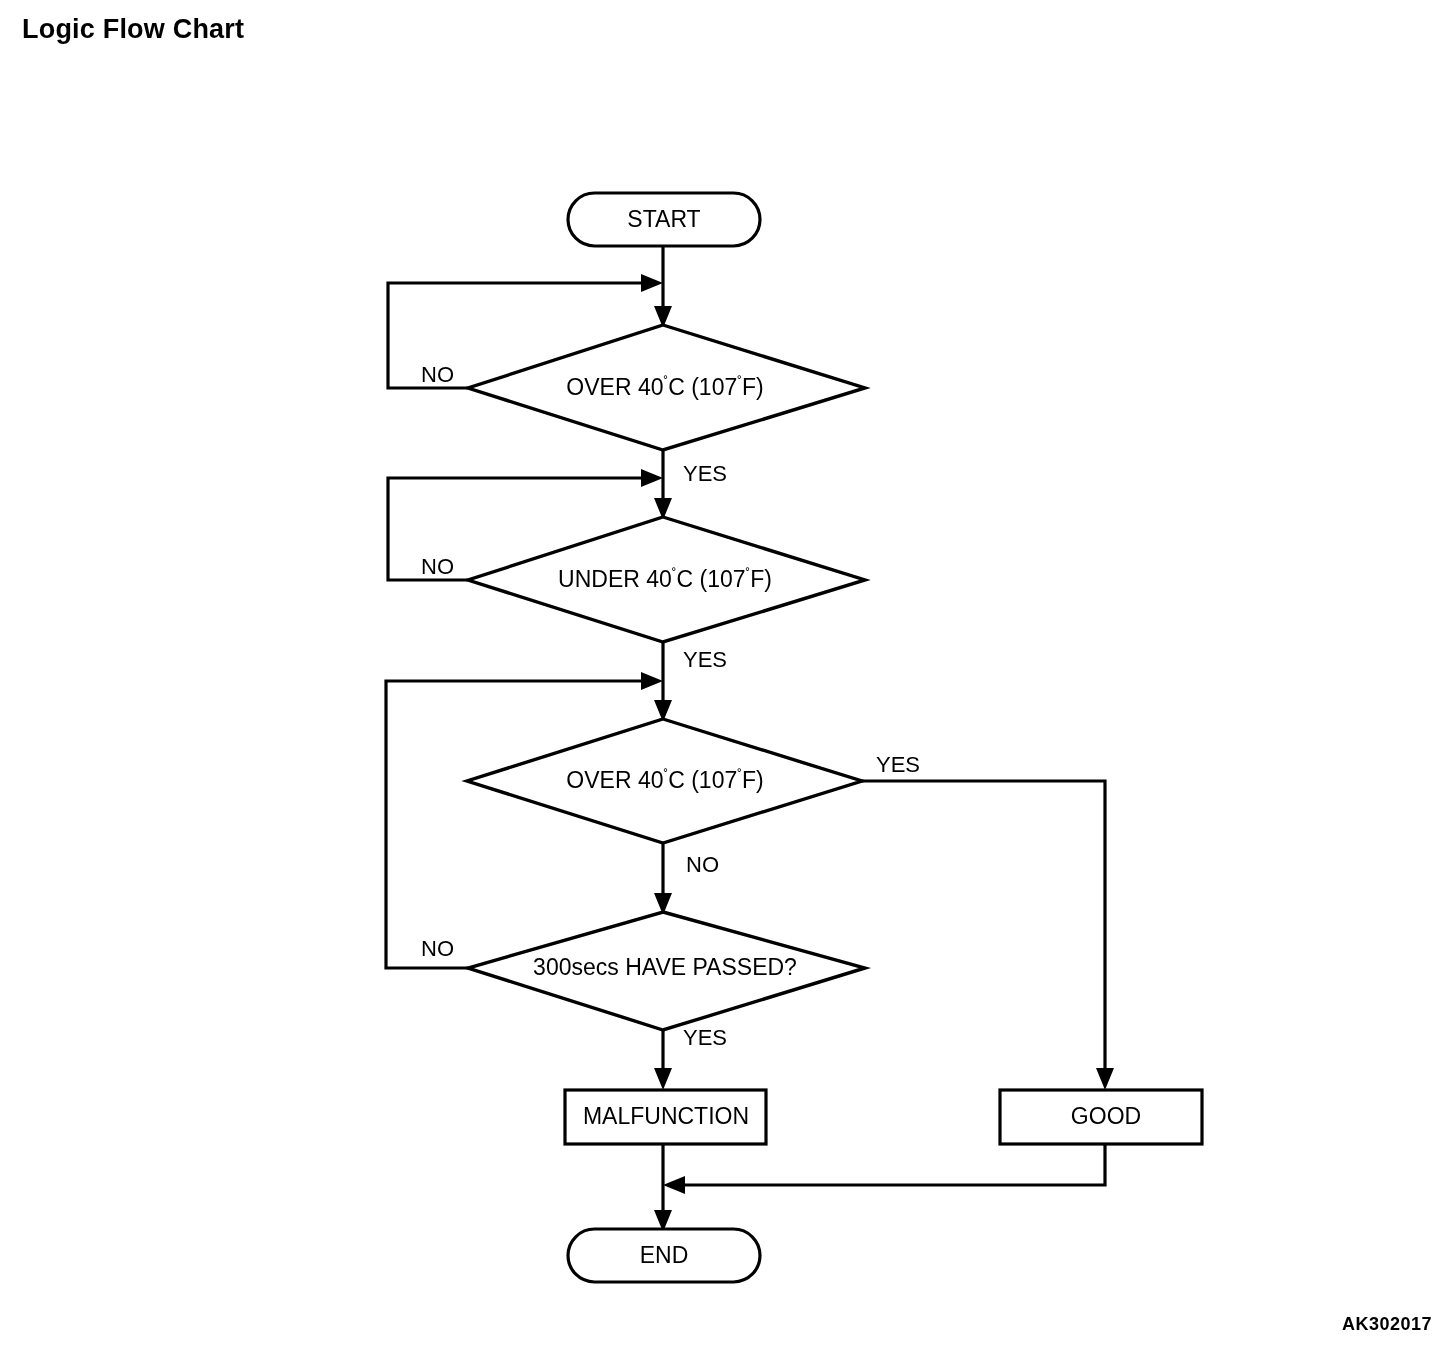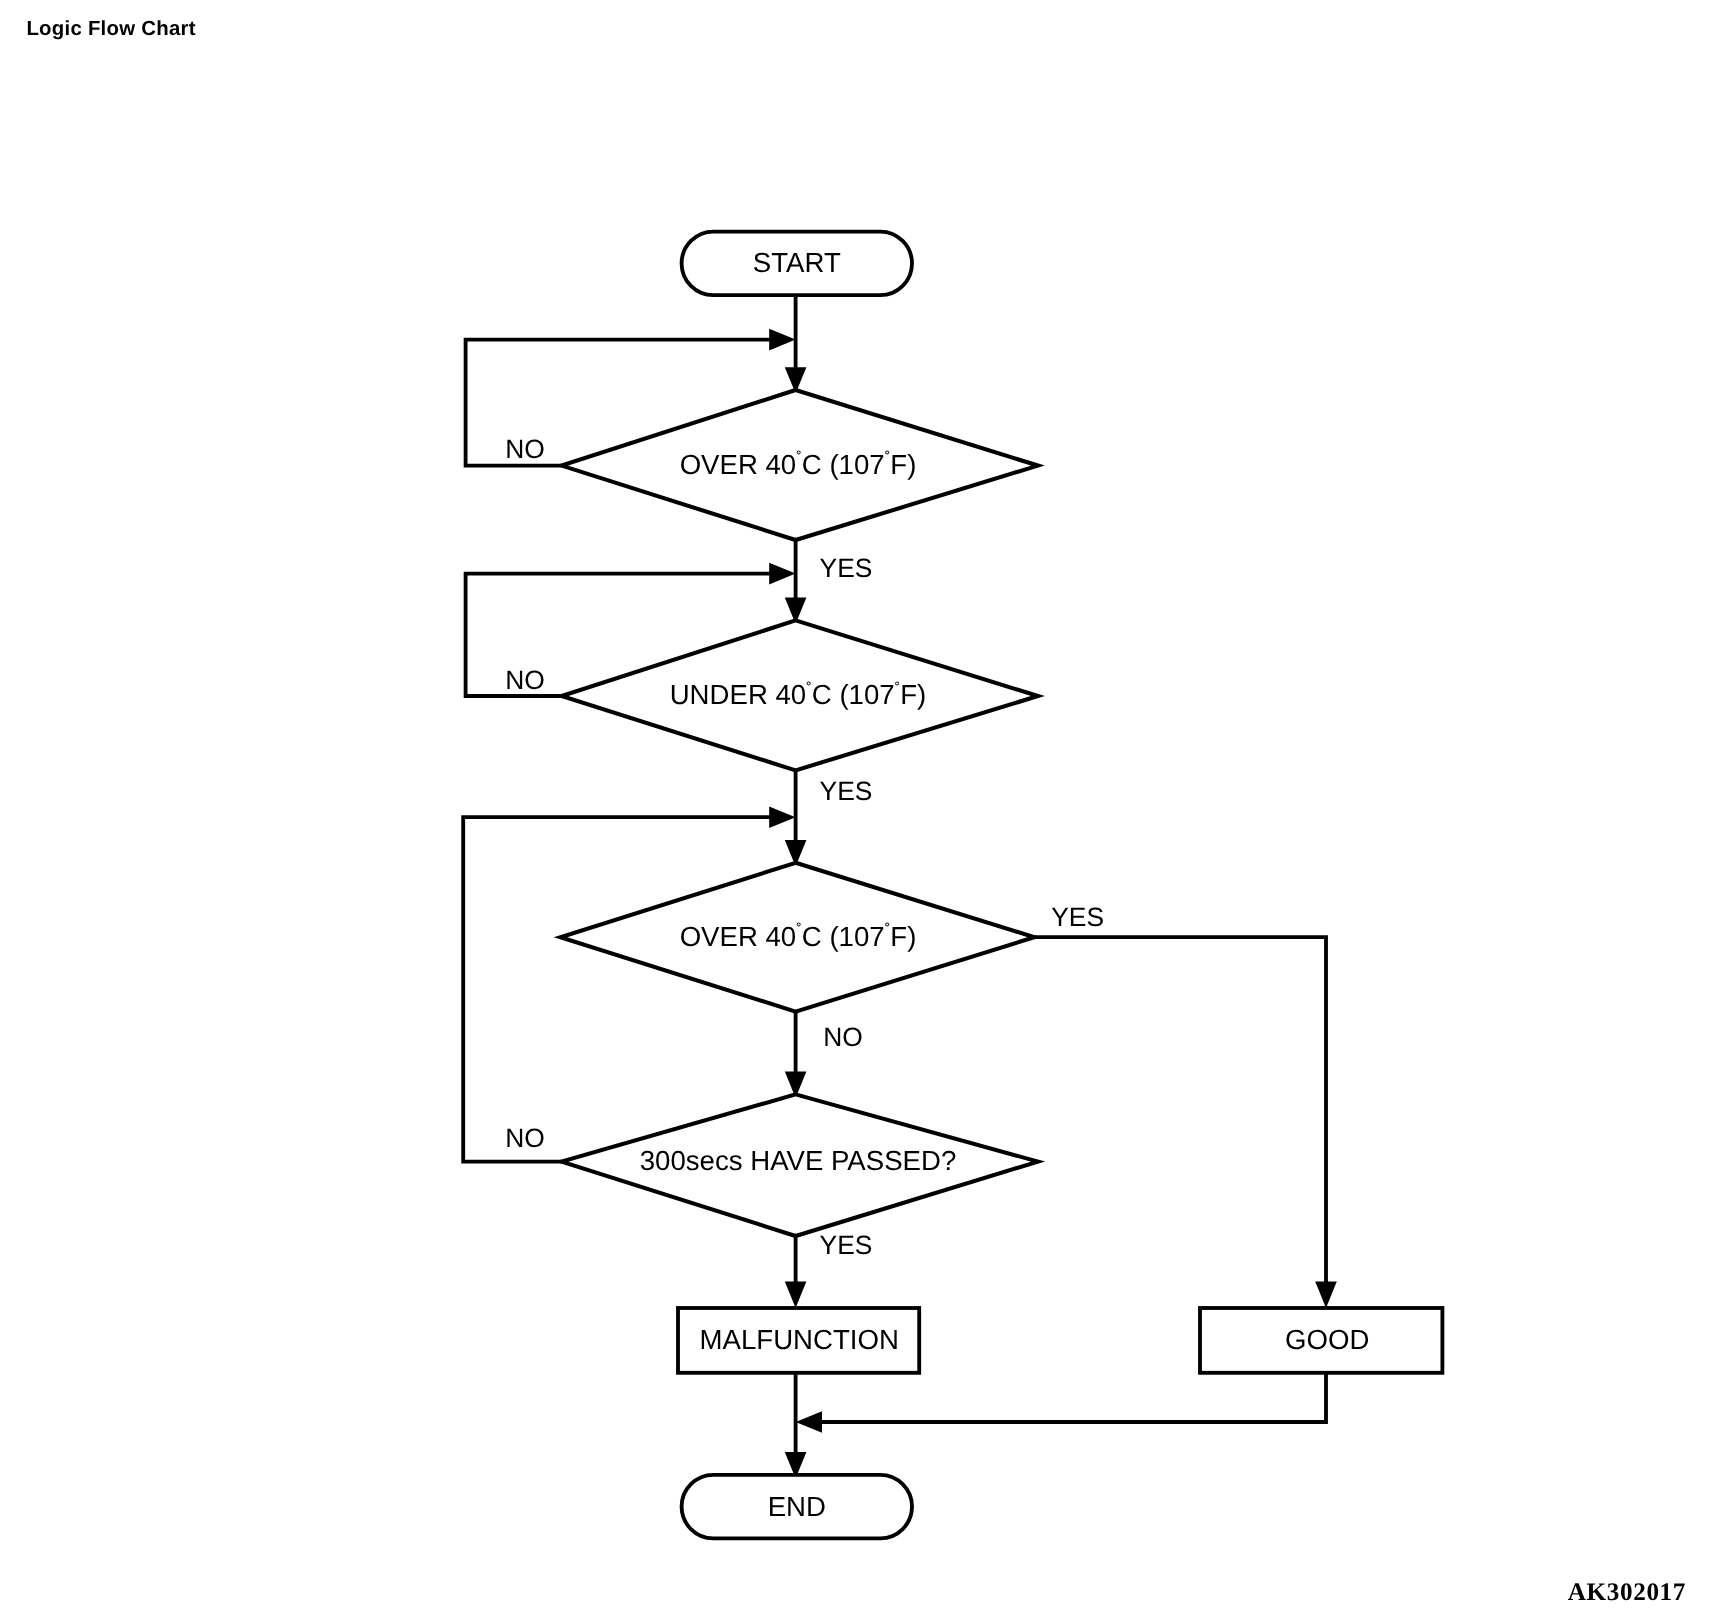--- a/index.html
+++ b/index.html
@@ -12,34 +12,33 @@
     height: 1352px;
     position: relative;
     font-family: "Liberation Sans", sans-serif;
     color: #000000;
     overflow: hidden;
   }
   #page-title {
     position: absolute;
     left: 22px;
     top: 14px;
-    font-size: 17px;
+    font-size: 27px;
     font-weight: bold;
     letter-spacing: 0.2px;
     white-space: nowrap;
   }
   #figure-code {
     position: absolute;
-    right: 35px;
+    right: 8px;
     top: 1314px;
-    font-size: 21px;
+    font-size: 18px;
     font-weight: bold;
     letter-spacing: 0.5px;
     white-space: nowrap;
-    font-family: Liberation Serif, serif;
   }
   #flow-svg {
     position: absolute;
     left: 0;
     top: 0;
     width: 1440px;
     height: 1352px;
   }
   .shape-outline {
     fill: #ffffff;

